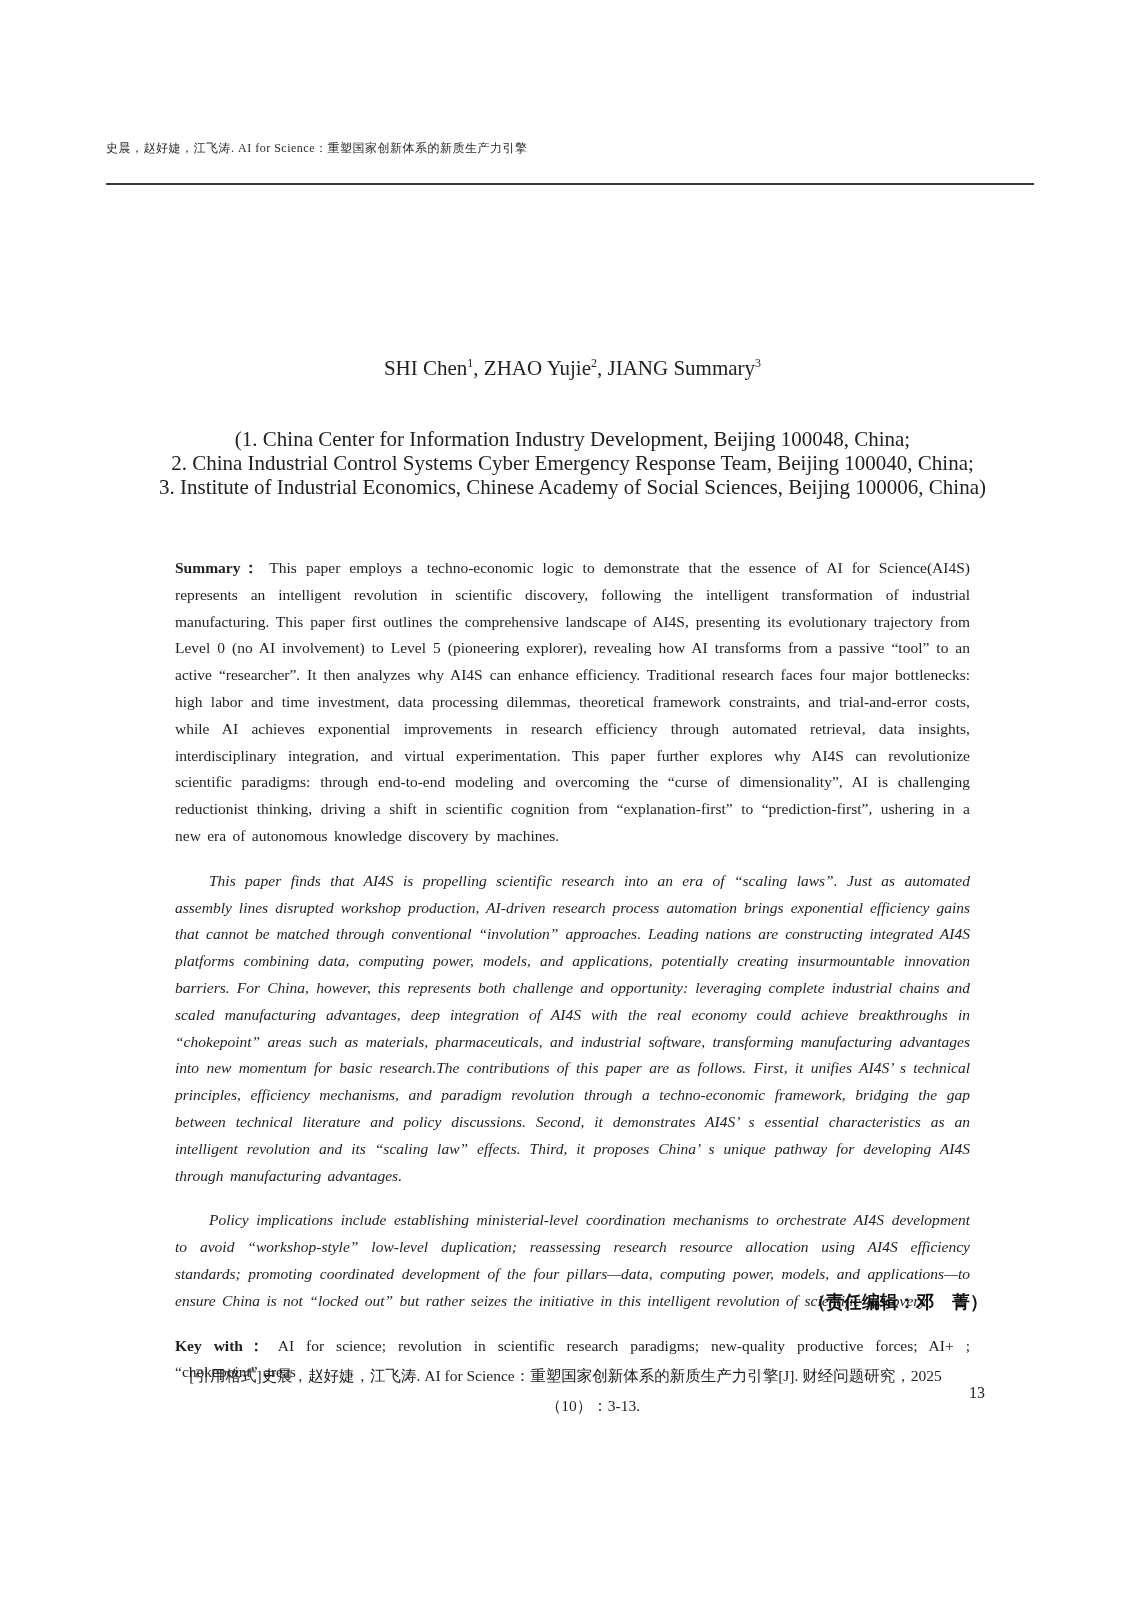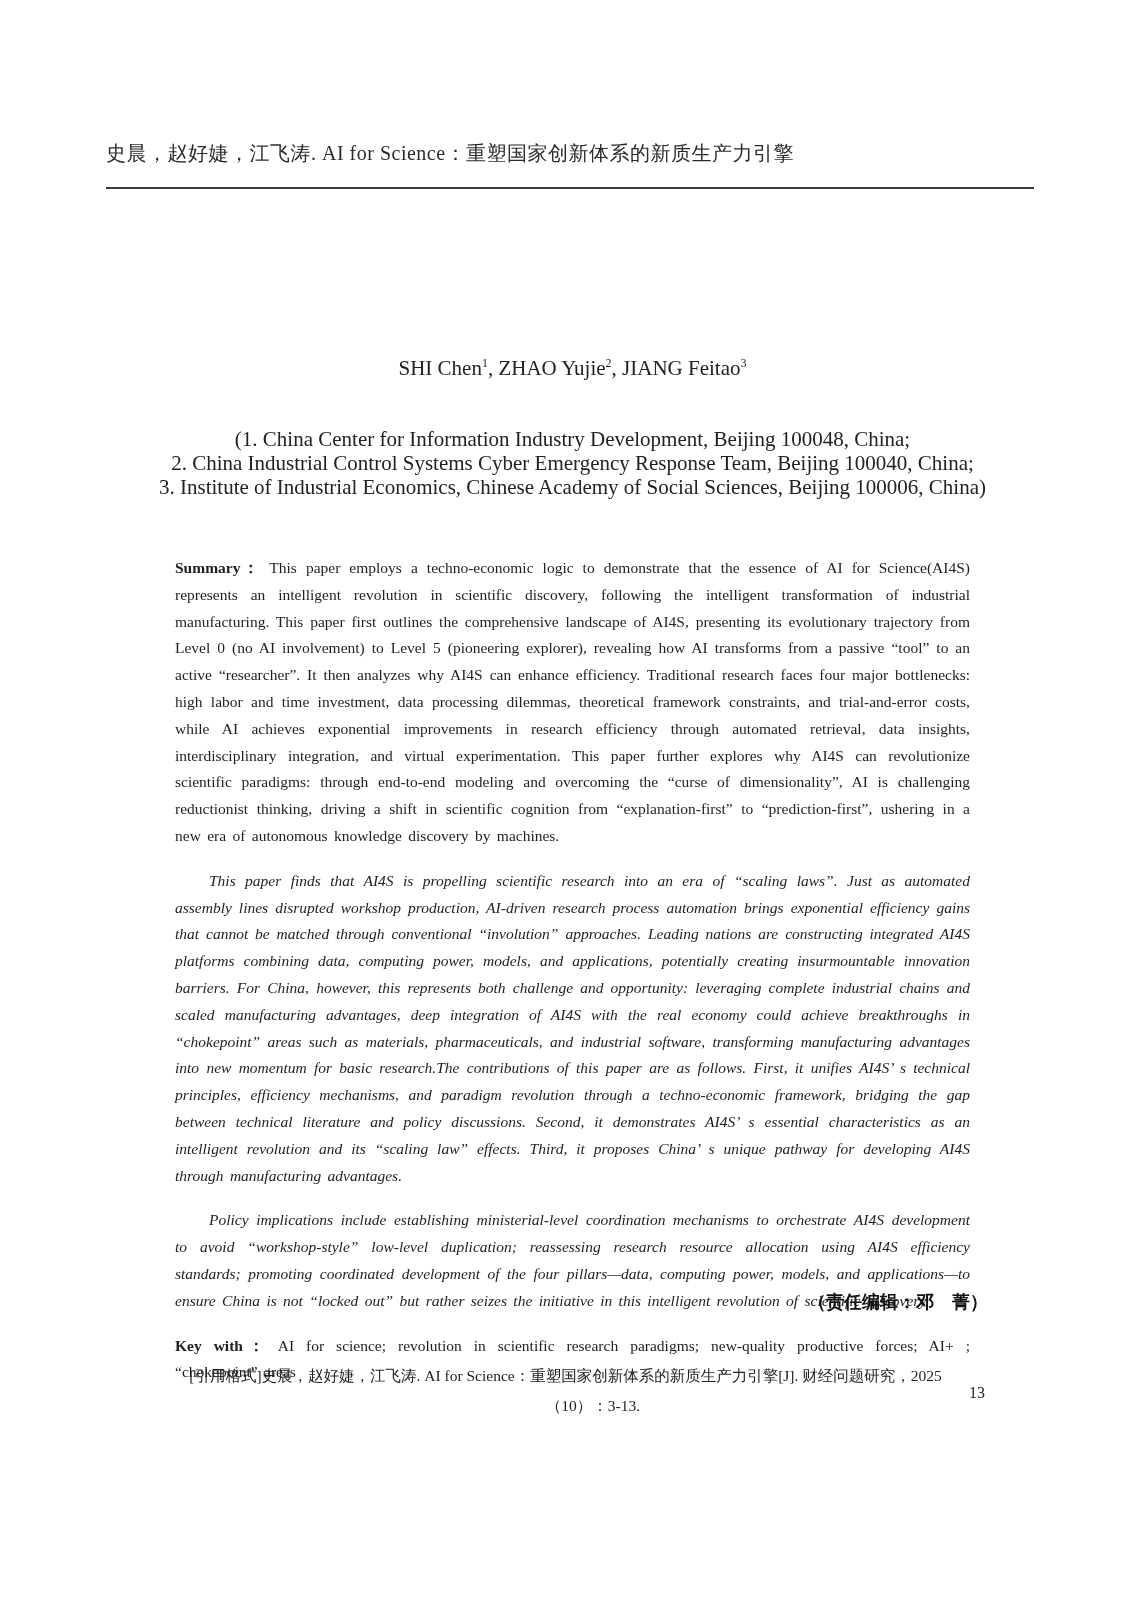--- a/index.html
+++ b/index.html
@@ -14,25 +14,25 @@
     background: #ffffff;
     color: #1c1c1c;
     font-family: "Liberation Serif", "DejaVu Serif", serif;
     overflow: hidden;
   }
   .running-head {
     position: absolute;
     left: 106px;
     right: 106px;
     top: 140px;
-    font-size: 20px;
+    font-size: 12px;
     letter-spacing: 0.5px;
     color: #2a2a2a;
     border-bottom: 2px solid #3c3c3c;
-    padding-bottom: 20px;
+    padding-bottom: 26px;
   }
   .article-title {
     position: absolute;
     left: 157px;
     right: 152px;
     top: 248px;
     text-align: center;
     font-size: 25px;
     font-weight: bold;
     line-height: 39px;
@@ -124,21 +124,21 @@
 </style>
 </head>
 <body>
 
 <div class="page">
 
   <div class="running-head">史晨，赵好婕，江飞涛. AI for Science：重塑国家创新体系的新质生产力引擎</div>
 
 
   <div class="authors-line">
-    <span>SHI Chen</span><sup>1</sup><span>, </span><span>ZHAO Yujie</span><sup>2</sup><span>, </span><span>JIANG Feitao</span><sup>3</sup>
+    <span>SHI Chen</span><sup>1</sup><span>, </span><span>ZHAO Yujie</span><sup>2</sup><span>, </span><span>JIANG Summary</span><sup>3</sup>
   </div>
 
   <div class="affiliations">
     <div>(1. China Center for Information Industry Development, Beijing 100048, China;</div>
     <div>2. China Industrial Control Systems Cyber Emergency Response Team, Beijing 100040, China;</div>
     <div>3. Institute of Industrial Economics, Chinese Academy of Social Sciences, Beijing 100006, China)</div>
   </div>
 
   <div class="abstract">
     <p><span class="para-label">Summary：</span><span>This paper employs a techno-economic logic to demonstrate that the essence of AI for Science(AI4S) represents an intelligent revolution in scientific discovery, following the intelligent transformation of industrial manufacturing. This paper first outlines the comprehensive landscape of AI4S, presenting its evolutionary trajectory from Level 0 (no AI involvement) to Level 5 (pioneering explorer), revealing how AI transforms from a passive “tool” to an active “researcher”. It then analyzes why AI4S can enhance efficiency. Traditional research faces four major bottlenecks: high labor and time investment, data processing dilemmas, theoretical framework constraints, and trial-and-error costs, while AI achieves exponential improvements in research efficiency through automated retrieval, data insights, interdisciplinary integration, and virtual experimentation. This paper further explores why AI4S can revolutionize scientific paradigms: through end-to-end modeling and overcoming the “curse of dimensionality”, AI is challenging reductionist thinking, driving a shift in scientific cognition from “explanation-first” to “prediction-first”, ushering in a new era of autonomous knowledge discovery by machines.</span></p>

